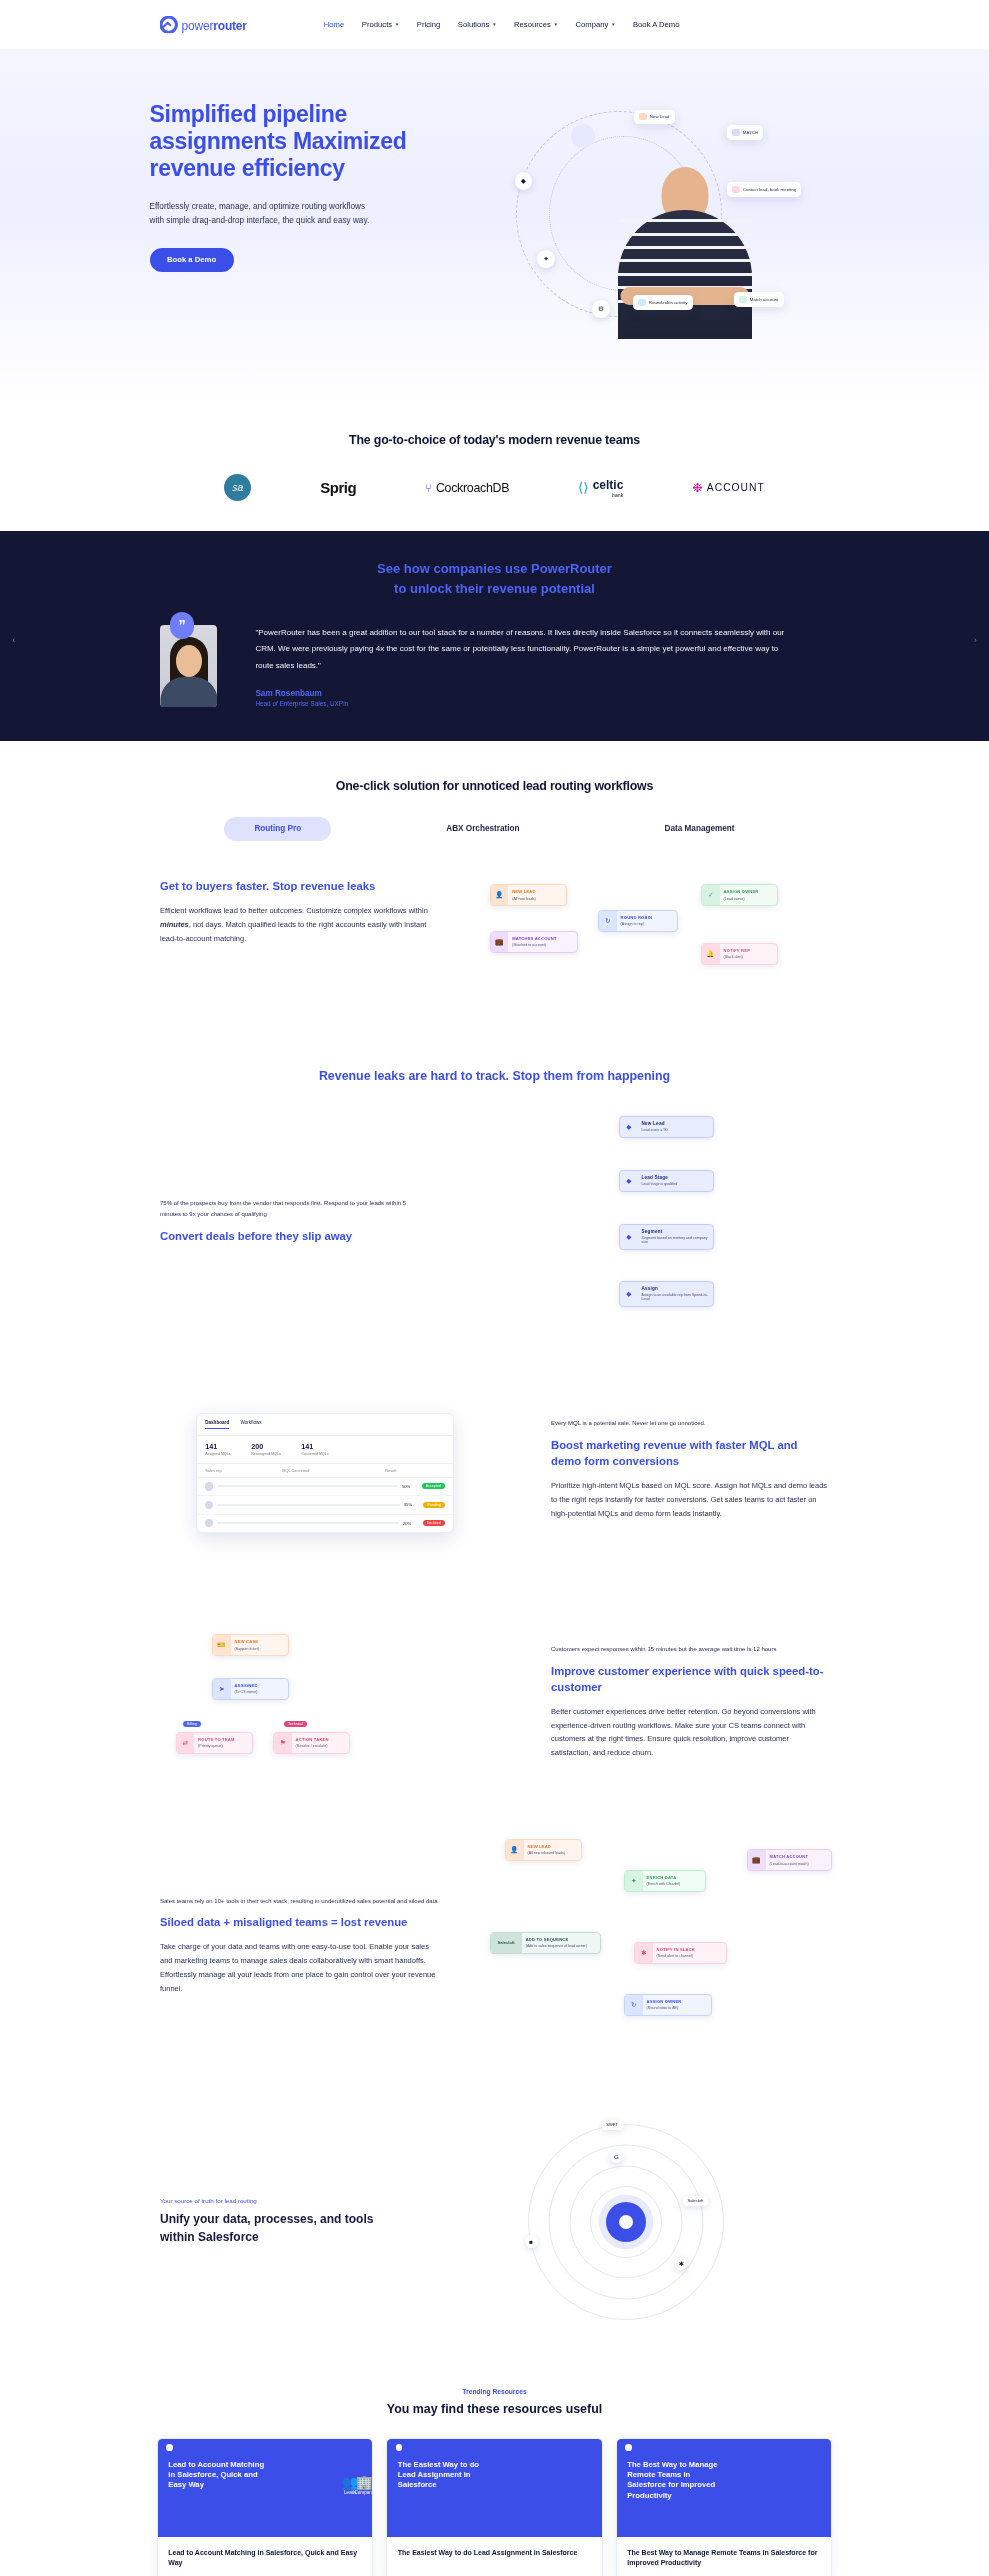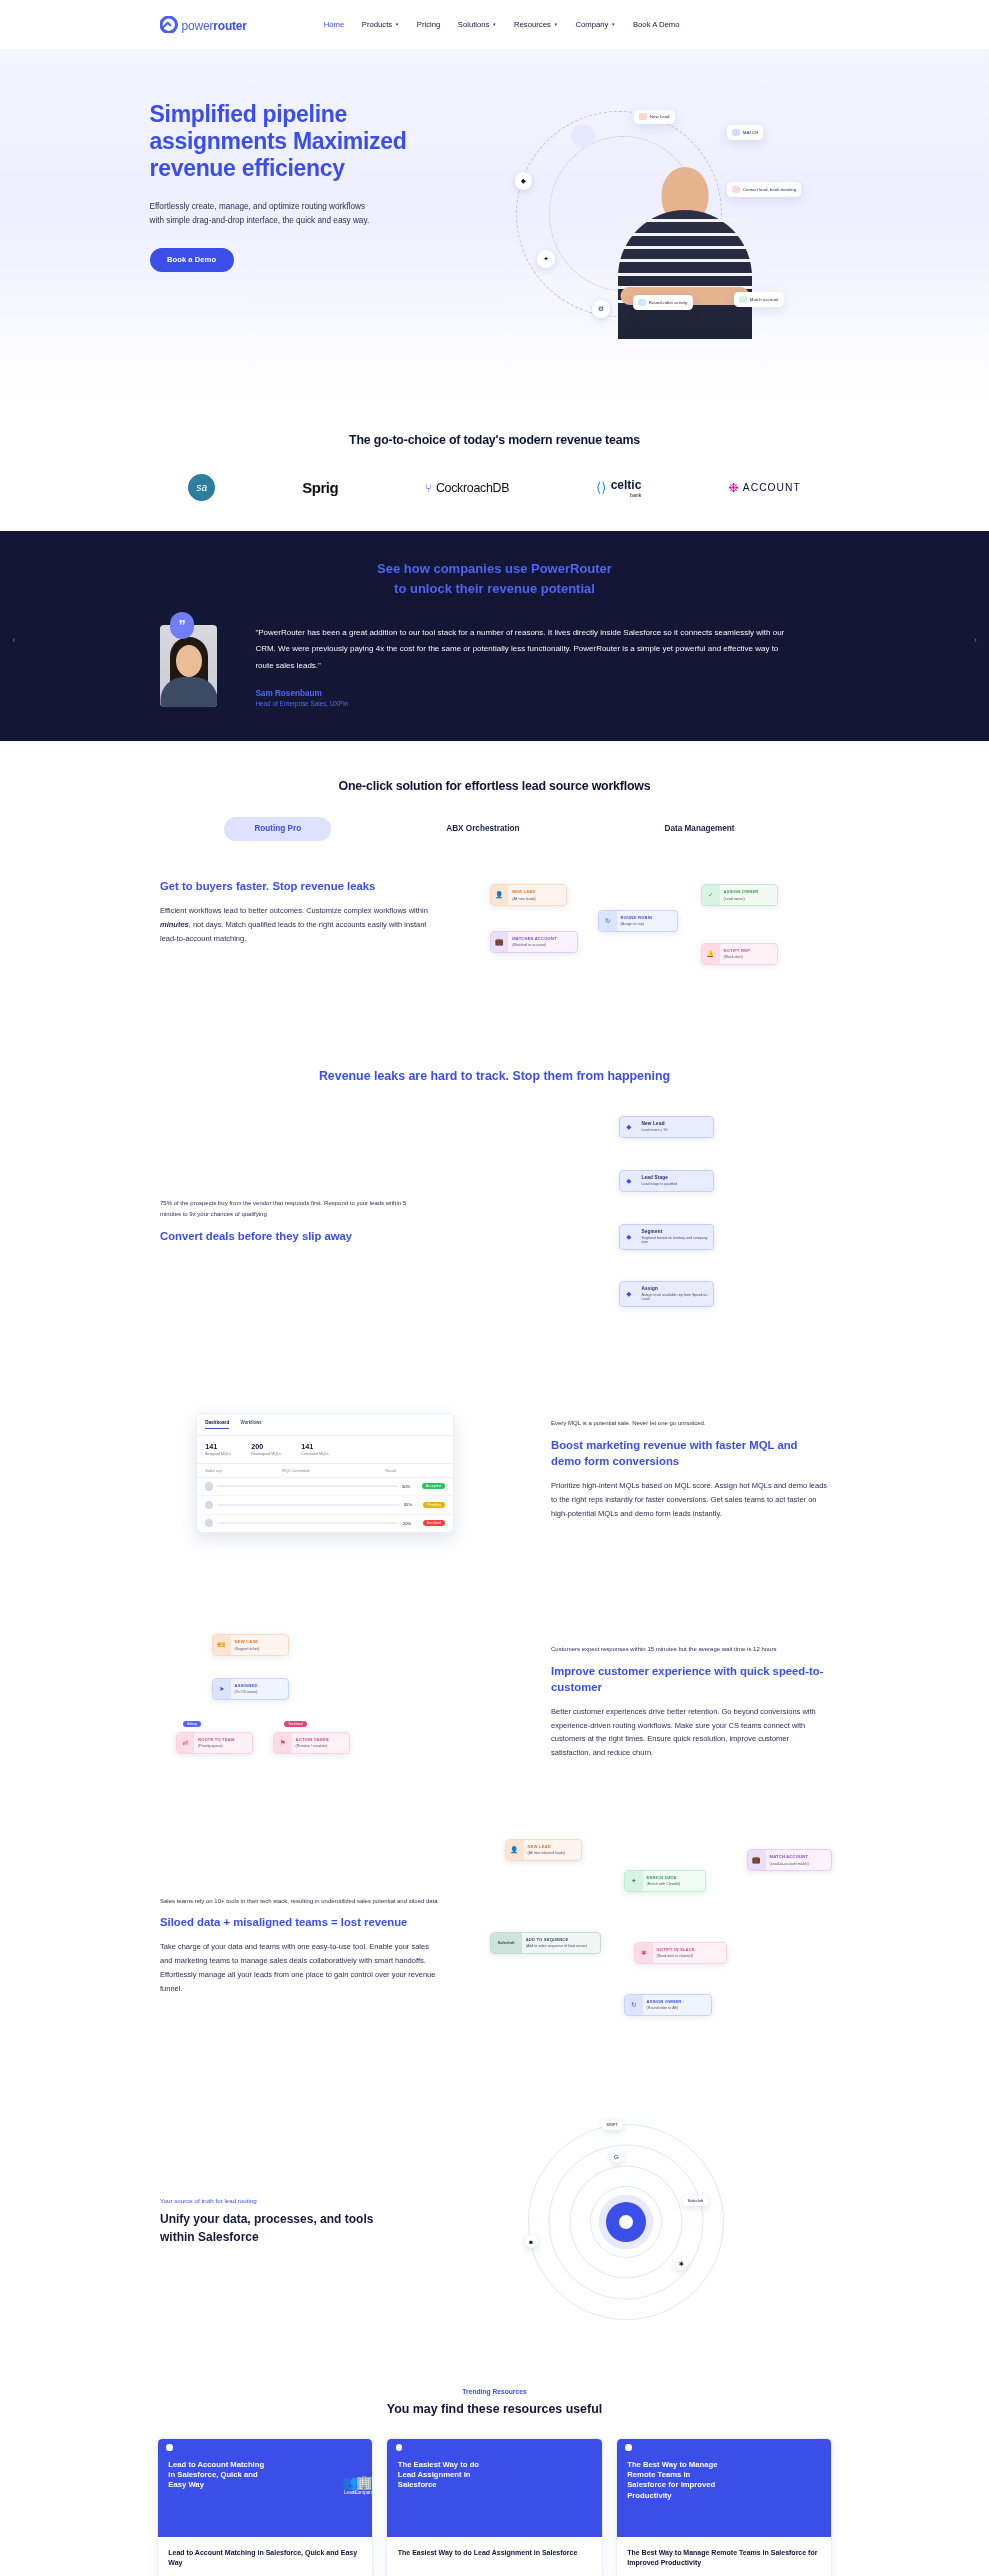--- a/index.html
+++ b/index.html
@@ -112,21 +112,21 @@
   .badge-round {
     position:absolute; left:66px; top:29px; width:24px; height:24px;
     border-radius:50%; background:#e7e9ff;
   }
 
   
   .logos-sec { padding:28px 0 30px; text-align:center; background:#fff; }
   .logos-title { font-size:12.4px; font-weight:700; letter-spacing:-0.2px; }
   .logos-row {
     margin-top:27px; display:flex; align-items:center; justify-content:center;
-    gap:87px;
+    gap:69px;
   }
   .brand { display:flex; align-items:center; gap:4.1px; }
   .brand-sa {
     width:27px; height:27px; border-radius:50%; background:#2e7d9e;
     color:#fff; font-size:10.3px; display:flex; align-items:center;
     justify-content:center; font-style:italic;
   }
   .brand-sprig { font-size:15px; font-weight:700; letter-spacing:-0.5px; color:#111; }
   .brand-cdb { font-size:12.4px; color:#111; letter-spacing:-0.3px; }
   .cdb-mark { color:#5a3fd6; font-size:11.3px; }
@@ -427,21 +427,21 @@
       <div class="quote-bubble">”</div>
       <div class="t-body">
         <p class="t-quote">"PowerRouter has been a great addition to our tool stack for a number of reasons. It lives directly inside Salesforce so it connects seamlessly with our CRM. We were previously paying 4x the cost for the same or potentially less functionality. PowerRouter is a simple yet powerful and effective way to route sales leads."</p>
         <div class="t-name">Sam Rosenbaum</div>
         <div class="t-role">Head of Enterprise Sales, UXPin</div>
       </div>
     </div>
   </section>
 
   <section class="tabs-sec">
-    <h2 class="tabs-title">One-click solution for effortless lead source workflows</h2>
+    <h2 class="tabs-title">One-click solution for unnoticed lead routing workflows</h2>
     <div class="tabs-row">
       <div class="tab active">Routing Pro</div>
       <div class="tab">ABX Orchestration</div>
       <div class="tab">Data Management</div>
     </div>
   </section>
 
   <div class="frow">
     <div class="f-text">
       <h3 class="f-h">Get to buyers faster. Stop revenue leaks</h3>

